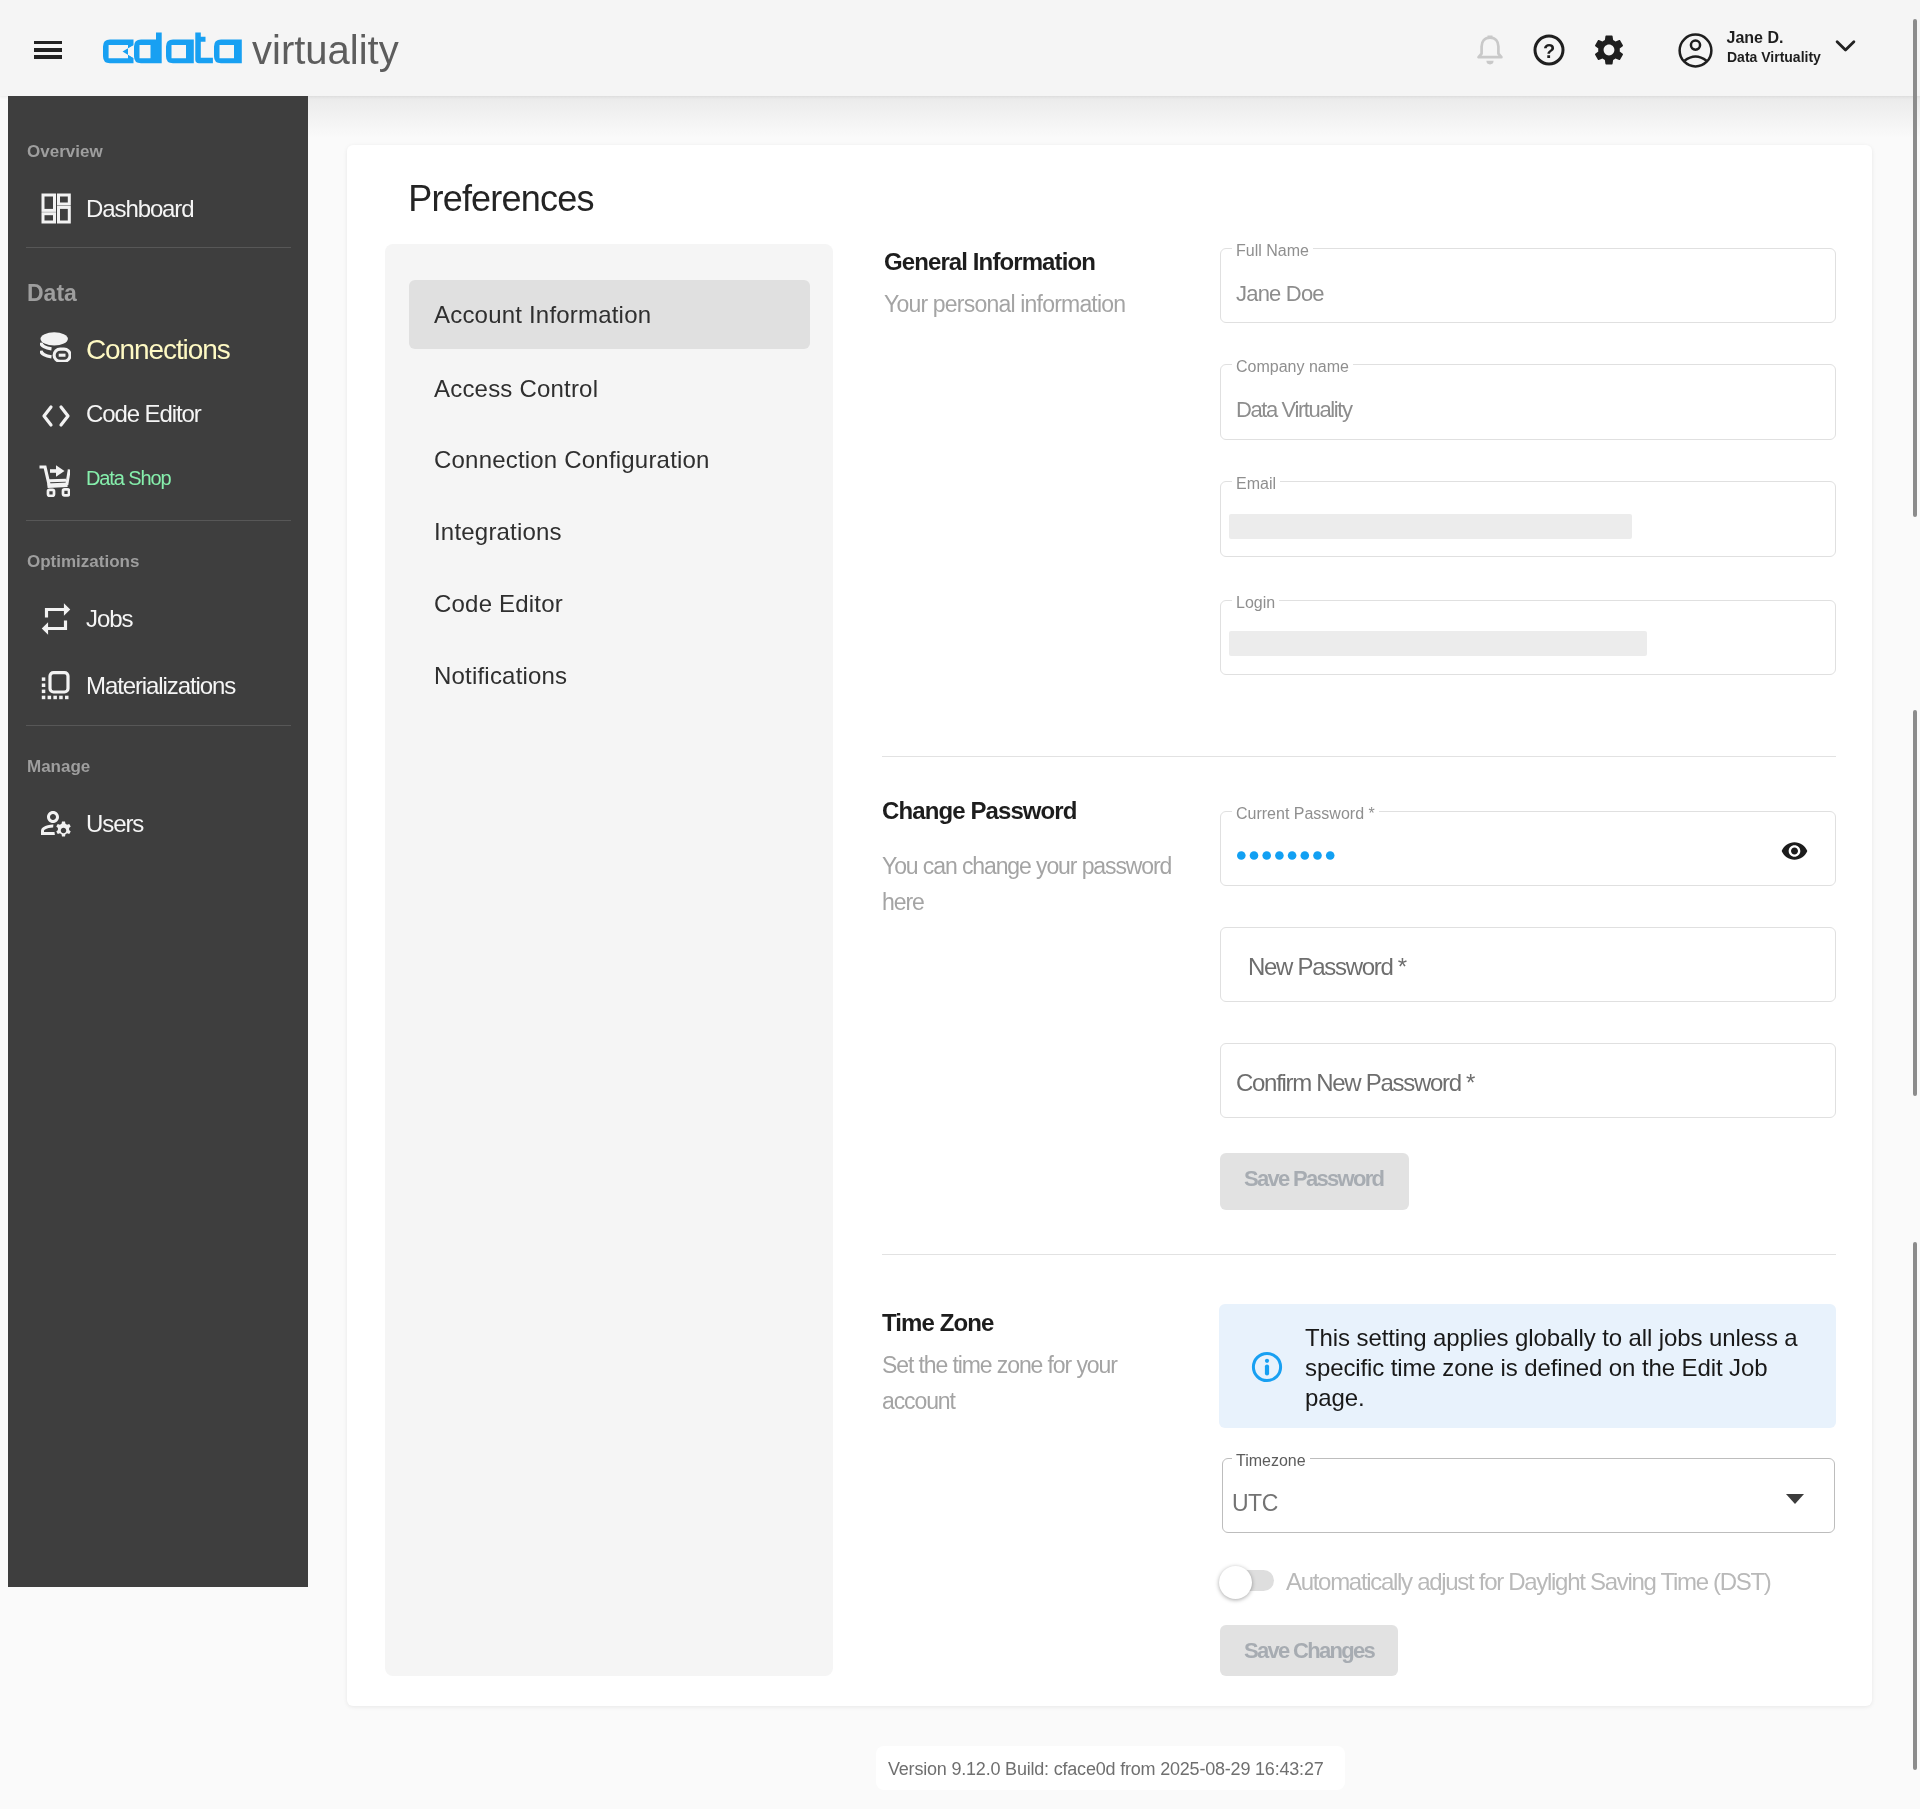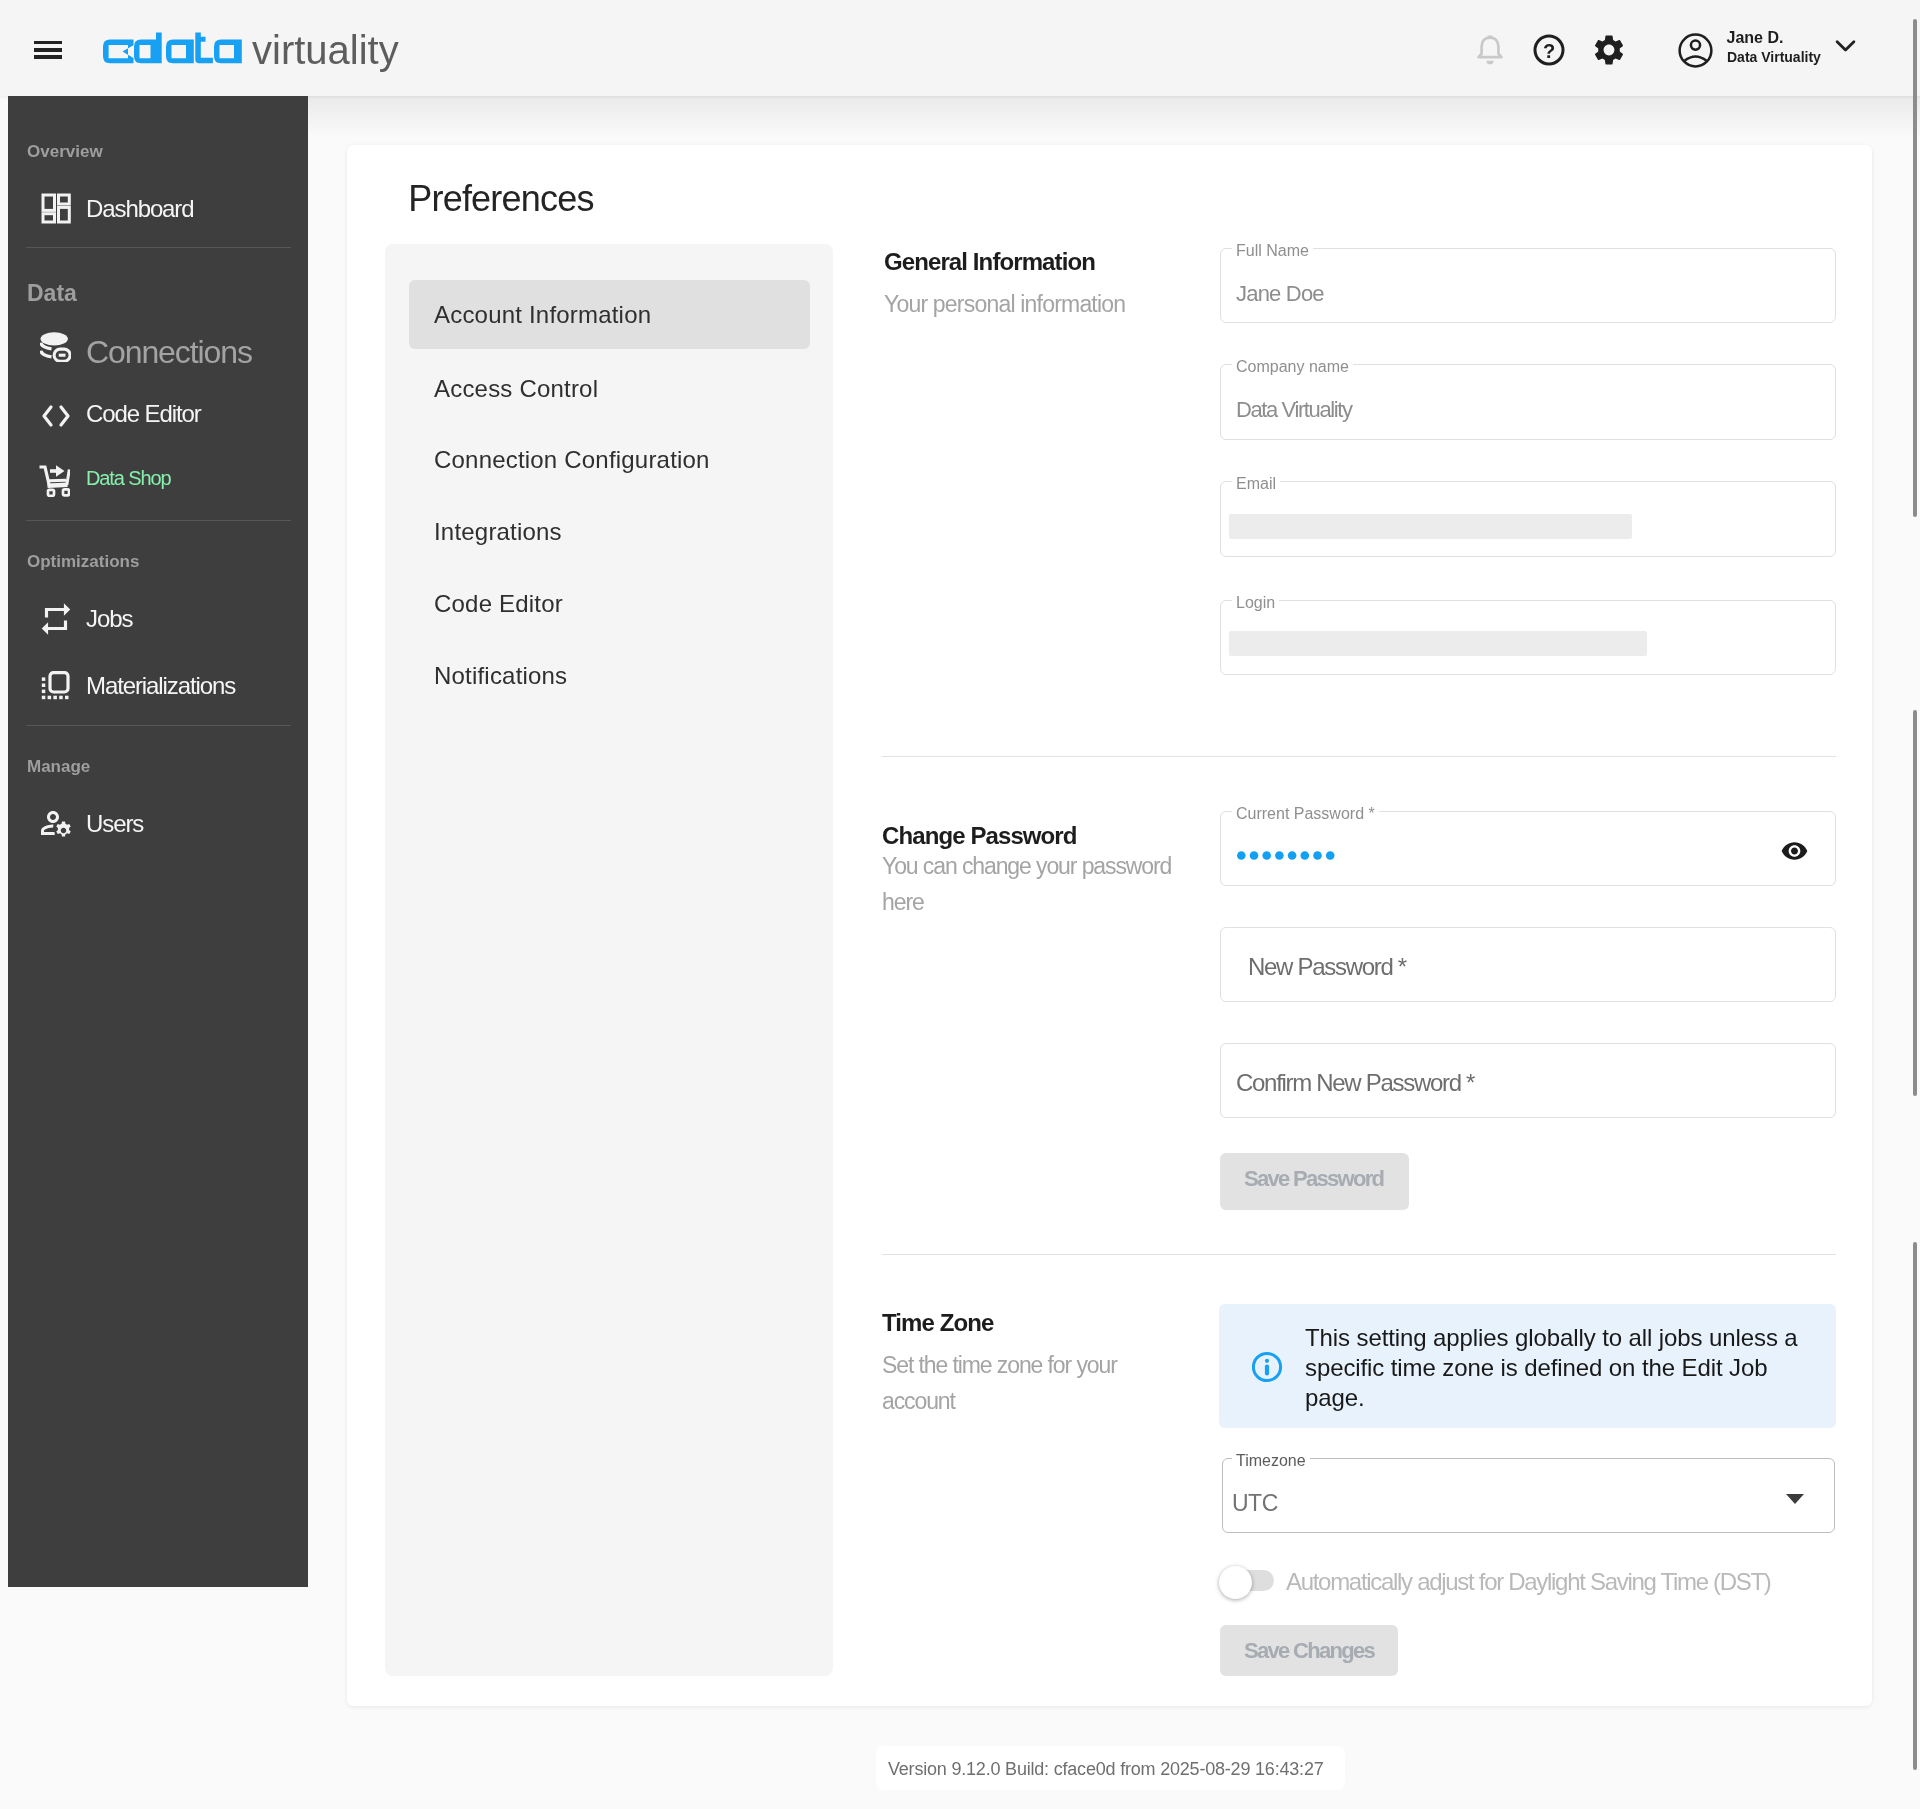--- a/index.html
+++ b/index.html
@@ -66,21 +66,21 @@
   <svg class="abs" style="left:1834px;top:39px;" width="23" height="15" viewBox="0 0 25 17">
     <path d="M3 3 L 12.5 12.5 L 22 3" fill="none" stroke="#222" stroke-width="3.2" stroke-linecap="round" stroke-linejoin="round"></path>
   </svg>
 </div>
 
 <div class="abs" id="sidebar" style="left:8px;top:96px;width:300px;height:1491px;background:#3e3e3e;">
   <div class="txt" style="left:19px;top:46.6px;font-size:17px;font-weight:bold;color:#9e9e9e;">Overview</div>
   <div class="txt" style="left:78px;top:100.9px;font-size:24px;color:#f5f5f5;letter-spacing:-1.1px;">Dashboard</div>
   <div class="abs" style="left:18px;top:151px;width:265px;height:1px;background:#575757;"></div>
   <div class="txt" style="left:19px;top:185.6px;font-size:23px;font-weight:bold;color:#9e9e9e;">Data</div>
-  <div class="txt" style="left:78px;top:239.9px;font-size:32px;color:#a3a3a3;letter-spacing:-1.1px;">Connections</div>
+  <div class="txt" style="left:78px;top:239.9px;font-size:28px;color:#fef9c3;letter-spacing:-1.1px;">Connections</div>
   <div class="txt" style="left:78px;top:305.9px;font-size:24px;color:#f5f5f5;letter-spacing:-1.1px;">Code Editor</div>
   <div class="txt" style="left:78px;top:371.9px;font-size:20px;color:#86efac;letter-spacing:-1.1px;">Data Shop</div>
   <div class="abs" style="left:18px;top:424px;width:265px;height:1px;background:#575757;"></div>
   <div class="txt" style="left:19px;top:456.6px;font-size:17px;font-weight:bold;color:#9e9e9e;">Optimizations</div>
   <div class="txt" style="left:78px;top:510.9px;font-size:24px;color:#f5f5f5;letter-spacing:-1.1px;">Jobs</div>
   <div class="txt" style="left:78px;top:577.9px;font-size:24px;color:#f5f5f5;letter-spacing:-1.1px;">Materializations</div>
   <div class="abs" style="left:18px;top:629px;width:265px;height:1px;background:#575757;"></div>
   <div class="txt" style="left:19px;top:661.6px;font-size:17px;font-weight:bold;color:#9e9e9e;">Manage</div>
   <div class="txt" style="left:78px;top:715.9px;font-size:24px;color:#f5f5f5;letter-spacing:-1.1px;">Users</div>
 
@@ -152,21 +152,21 @@
 <div class="txt" style="left:434px;top:376.8px;font-size:24px;color:#2f2f2f;letter-spacing:0.2px;">Access Control</div>
 <div class="txt" style="left:434px;top:448.3px;font-size:24px;color:#2f2f2f;letter-spacing:0.2px;">Connection Configuration</div>
 <div class="txt" style="left:434px;top:519.8px;font-size:24px;color:#2f2f2f;letter-spacing:0.2px;">Integrations</div>
 <div class="txt" style="left:434px;top:591.8px;font-size:24px;color:#2f2f2f;letter-spacing:0.2px;">Code Editor</div>
 <div class="txt" style="left:434px;top:663.8px;font-size:24px;color:#2f2f2f;letter-spacing:0.2px;">Notifications</div>
 
 <div class="txt" style="left:884px;top:249.6px;font-size:24px;font-weight:bold;color:#1d1d1d;letter-spacing:-0.9px;">General Information</div>
 <div class="txt" style="left:884px;top:293.4px;font-size:23px;color:#a4a4a4;letter-spacing:-0.8px;">Your personal information</div>
 
 <div class="abs" style="left:882px;top:756px;width:954px;height:1px;background:#e2e2e2;"></div>
-<div class="txt" style="left:882px;top:824px;font-size:24px;font-weight:bold;color:#1d1d1d;letter-spacing:-0.9px;">Change Password</div>
+<div class="txt" style="left:882px;top:799px;font-size:24px;font-weight:bold;color:#1d1d1d;letter-spacing:-0.9px;">Change Password</div>
 <div class="txt" style="left:882px;top:855.3px;font-size:23px;color:#a4a4a4;letter-spacing:-1.1px;">You can change your password</div>
 <div class="txt" style="left:882px;top:891.4px;font-size:23px;color:#a4a4a4;letter-spacing:-1.1px;">here</div>
 
 <div class="abs" style="left:882px;top:1254px;width:954px;height:1px;background:#e2e2e2;"></div>
 <div class="txt" style="left:882px;top:1310.5px;font-size:24px;font-weight:bold;color:#1d1d1d;letter-spacing:-0.9px;">Time Zone</div>
 <div class="txt" style="left:882px;top:1354.3px;font-size:23px;color:#a4a4a4;letter-spacing:-1.1px;">Set the time zone for your</div>
 <div class="txt" style="left:882px;top:1390.4px;font-size:23px;color:#a4a4a4;letter-spacing:-1.1px;">account</div>
 
 <div class="abs" style="left:1220px;top:248px;width:616px;height:75px;border:1px solid #e0e0e0;border-radius:6px;"></div>
 <div class="txt" style="left:1232px;top:243.4px;font-size:16px;color:#8f8f8f;background:#fff;padding:0 4px;">Full Name</div>

